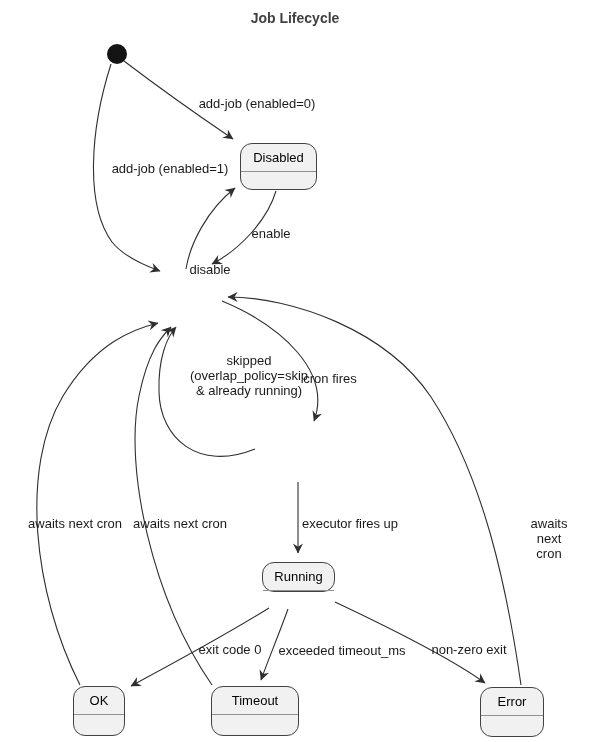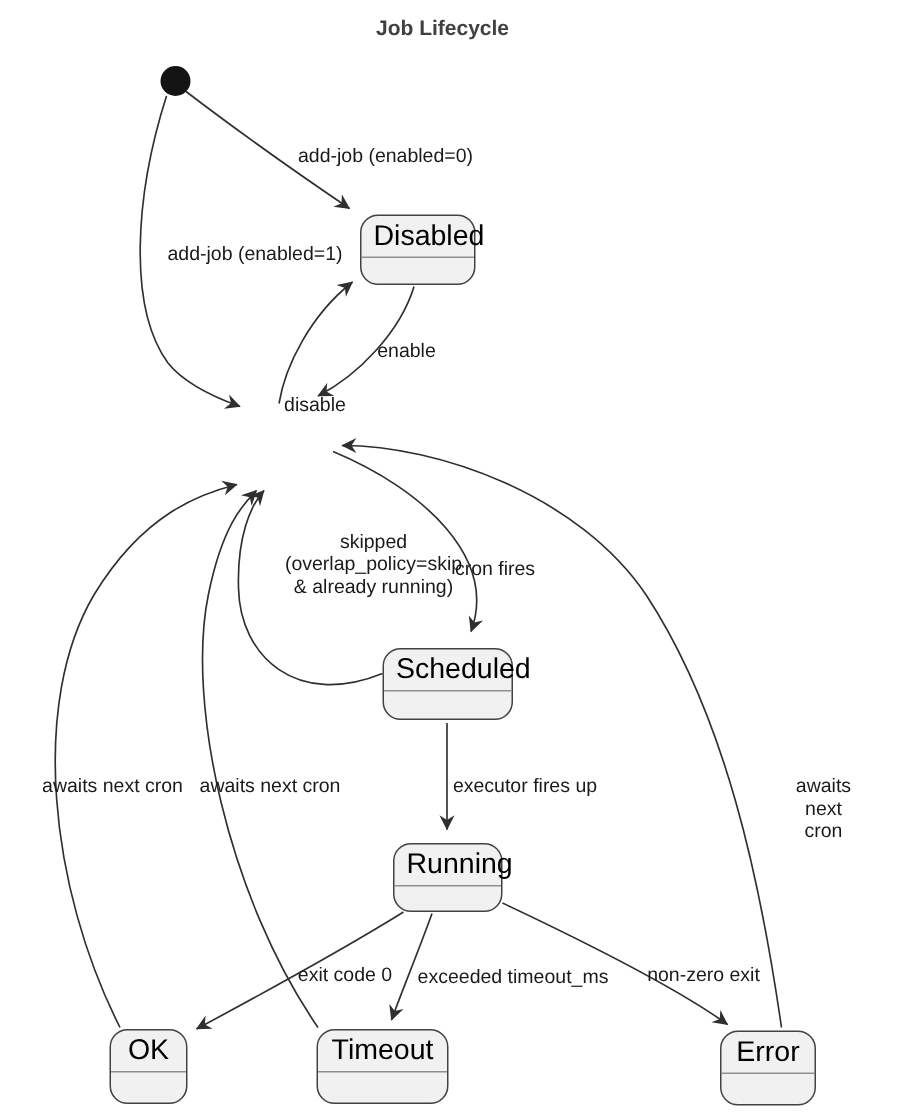--- a/index.html
+++ b/index.html
@@ -27,21 +27,21 @@
     border:1px solid #424242;
     border-radius:12px;
     box-sizing:border-box;
     display:flex;
     flex-direction:column;
   }
   .state-title{
     height:27px;
     line-height:27px;
     text-align:center;
-    font-size:19px;
+    font-size:13px;
     color:#000;
     border-bottom:1px solid #8f8f8f;
     white-space:nowrap;
     padding:0 8px;
   }
   .state-body{flex:1;}
   .elabel{
     position:absolute;
     transform:translateX(-50%);
     font-size:13px;
@@ -79,25 +79,21 @@
       <path marker-end="url(#arrow)" d="M 212,685 C 152,598 124,468 139,396 C 148,352 161,337 171,327"></path>
       <path marker-end="url(#arrow)" d="M 521,685 C 507,588 484,478 431,397 C 386,330 292,297 228,297"></path>
     </g>
     <circle cx="117" cy="54" r="10" fill="#141414"></circle>
   </svg>
 
   <div class="state" style="left:240px;top:143px;width:77px;height:47px;">
     <div class="state-title">Disabled</div>
     <div class="state-body"></div>
   </div>
-  <div class="state" style="left:255px;top:432px;width:87px;height:48px;">
-    <div class="state-title">Scheduled</div>
-    <div class="state-body"></div>
-  </div>
-  <div class="state" style="left:262px;top:562px;width:73px;height:46px;">
+  <div class="state" style="left:262px;top:562px;width:73px;height:30px;">
     <div class="state-title">Running</div>
     <div class="state-body"></div>
   </div>
   <div class="state" style="left:73px;top:686px;width:52px;height:50px;">
     <div class="state-title">OK</div>
     <div class="state-body"></div>
   </div>
   <div class="state" style="left:211px;top:686px;width:88px;height:50px;">
     <div class="state-title">Timeout</div>
     <div class="state-body"></div>

